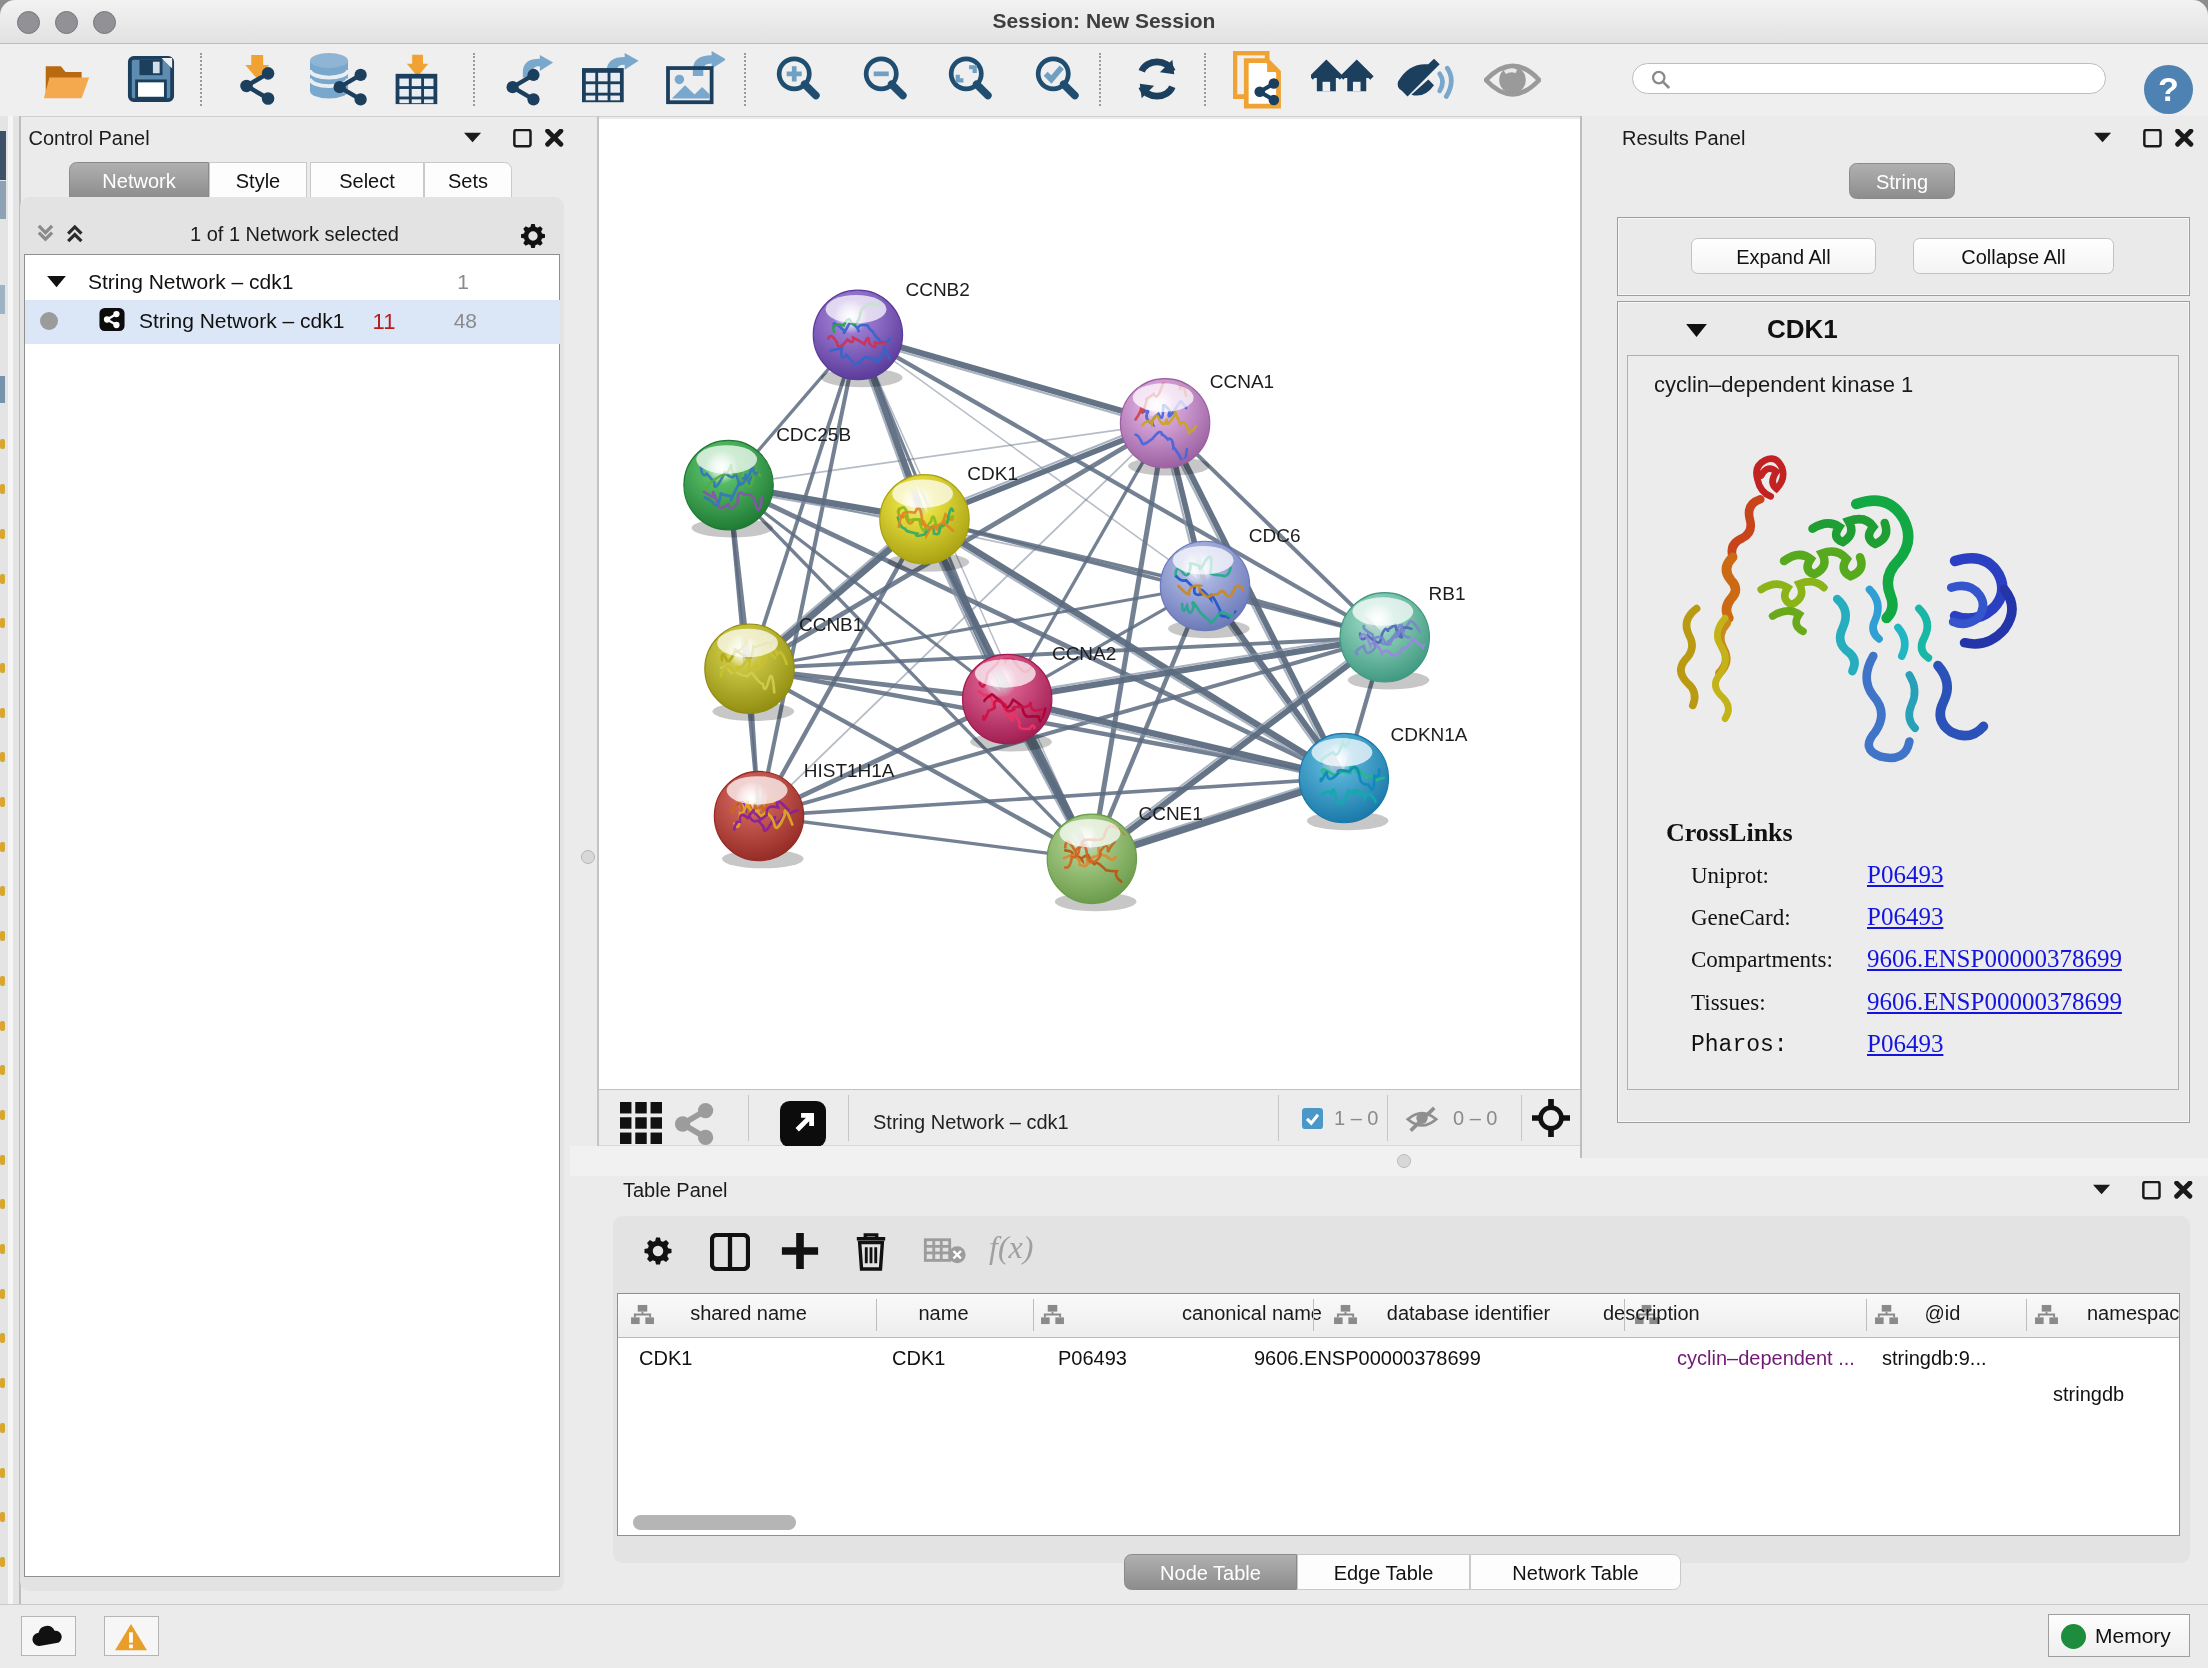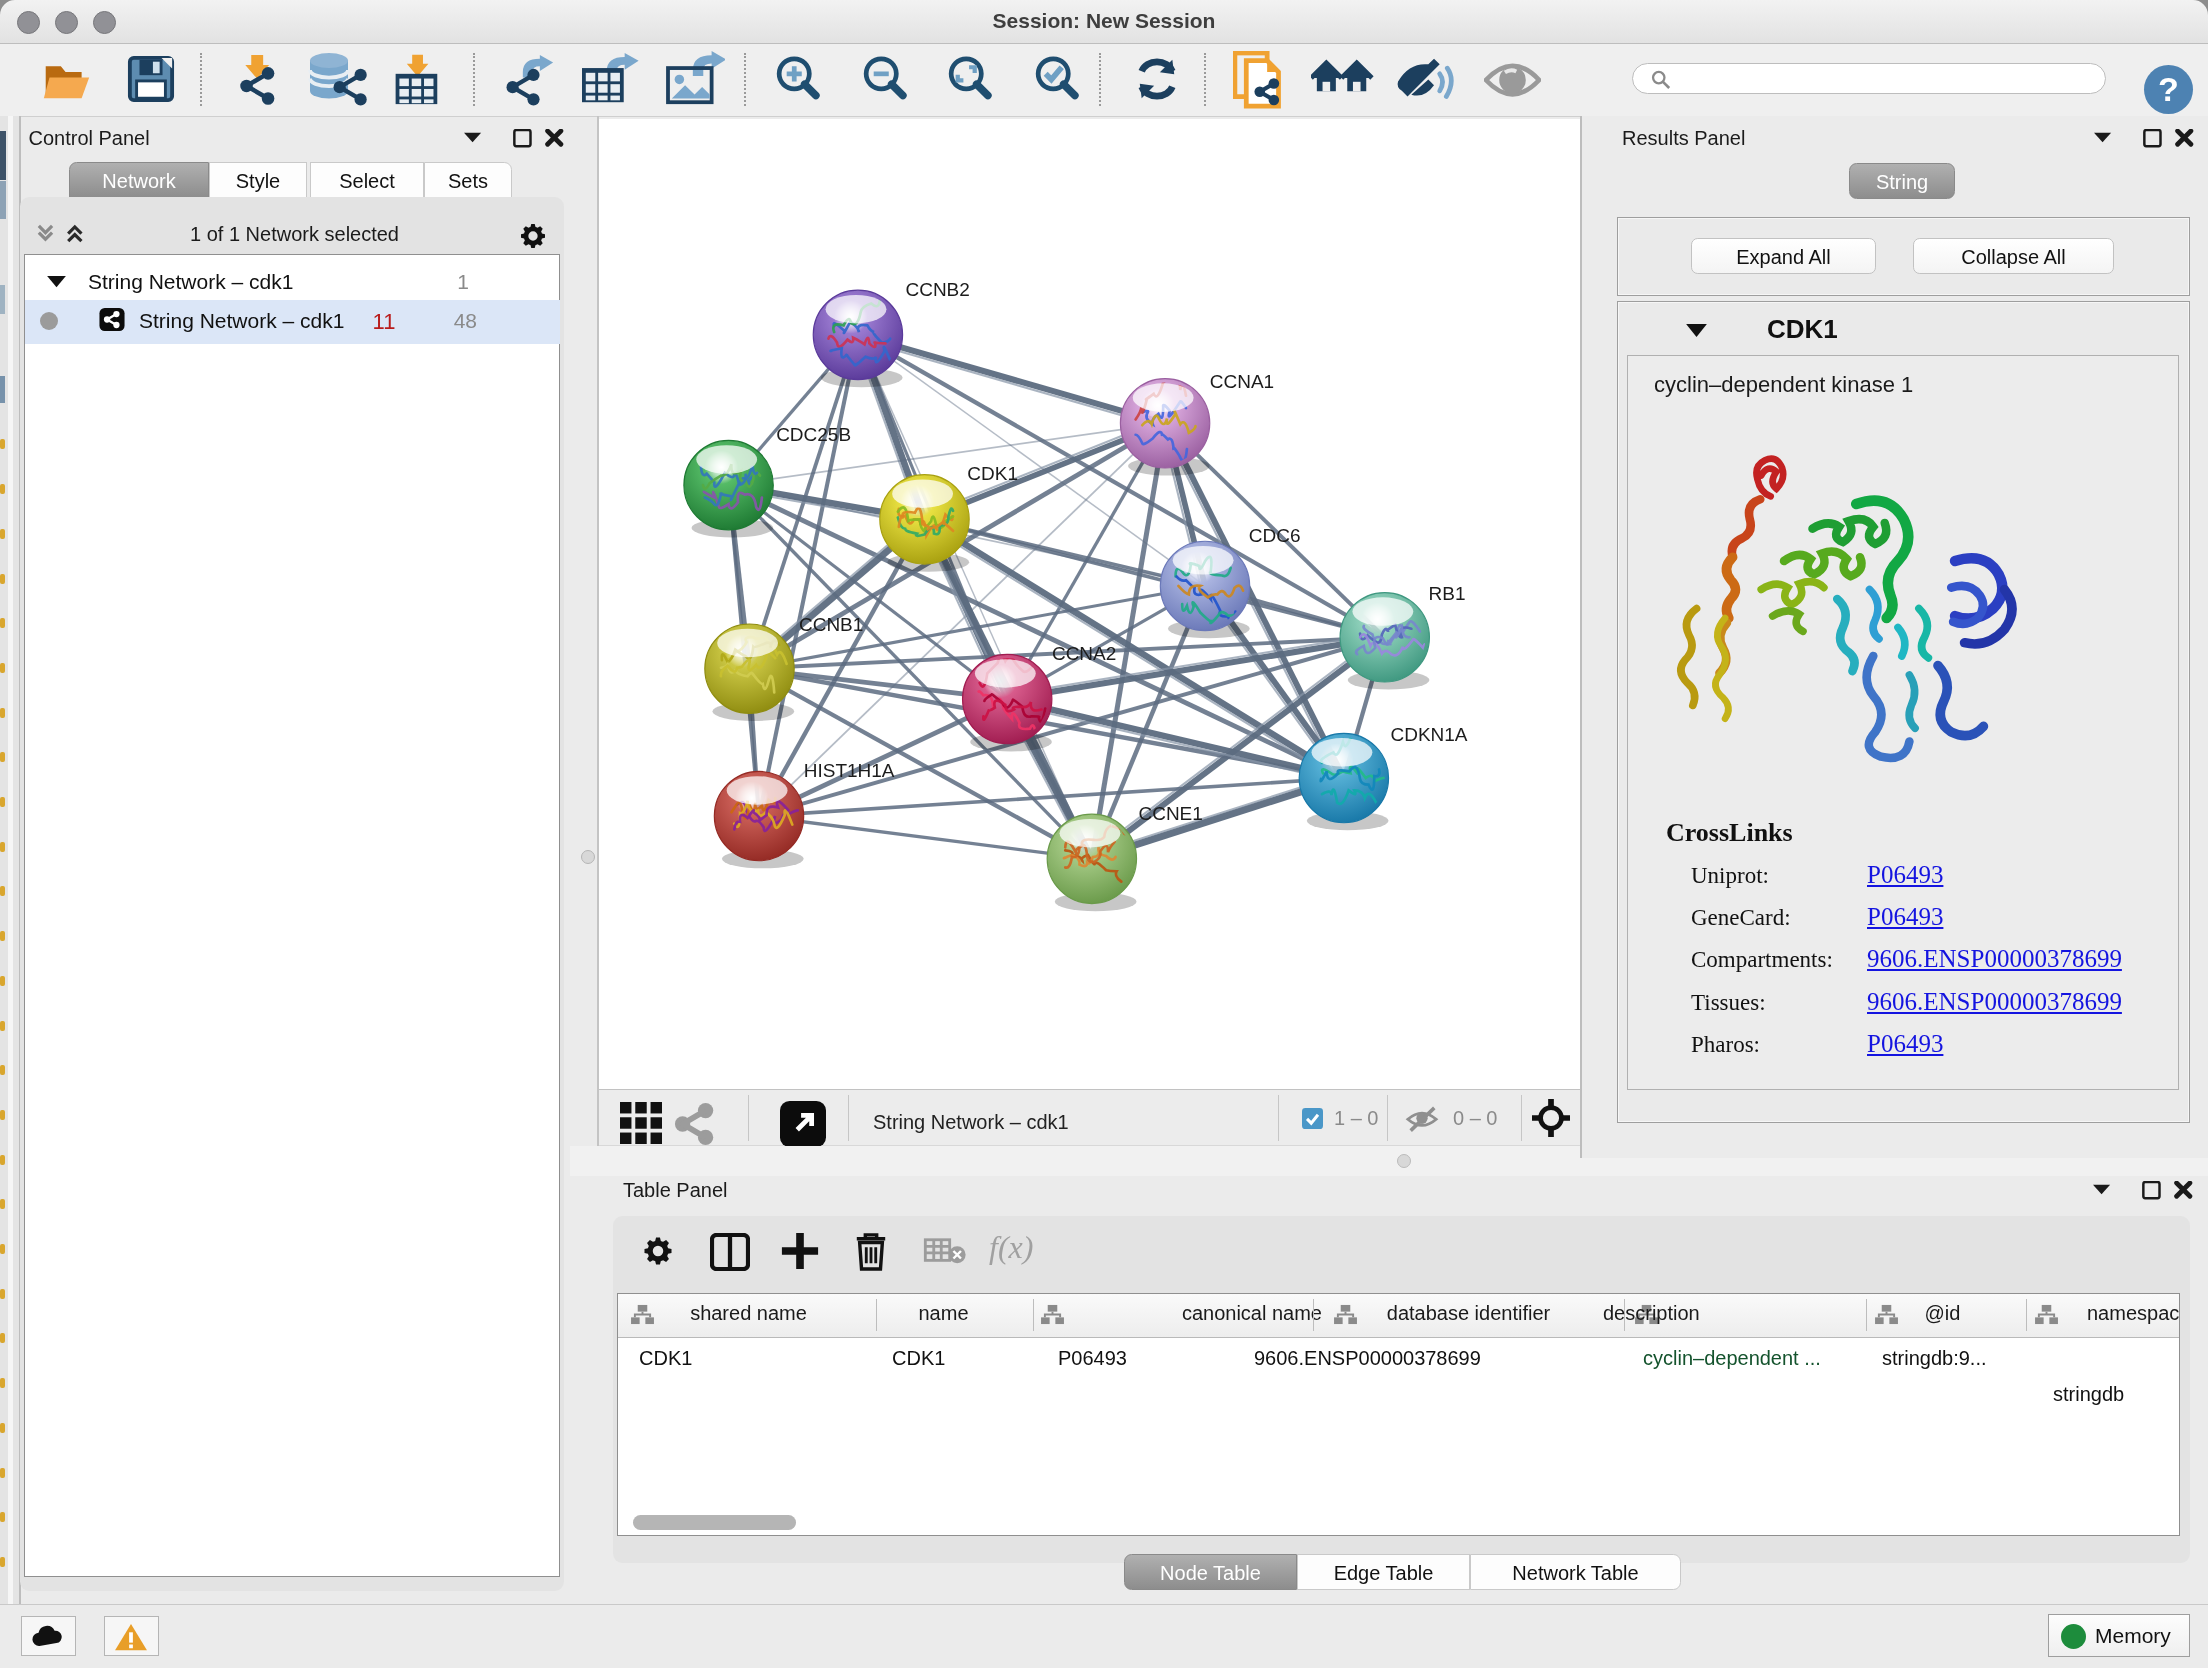--- a/index.html
+++ b/index.html
@@ -644,21 +644,21 @@
   </svg>
 <div class="abs" style="left:1666px;top:818px;font-family:'Liberation Serif',serif;font-size:26px;font-weight:bold;color:#111">CrossLinks</div>
 <div class="abs" style="left:1691px;top:863px;font-family:'Liberation Serif',serif;font-size:23px;color:#111">Uniprot:</div>
 <div class="abs" style="left:1867px;top:861px;font-family:'Liberation Serif',serif;font-size:25px;color:#1414e0;text-decoration:underline">P06493</div>
 <div class="abs" style="left:1691px;top:905px;font-family:'Liberation Serif',serif;font-size:23px;color:#111">GeneCard:</div>
 <div class="abs" style="left:1867px;top:903px;font-family:'Liberation Serif',serif;font-size:25px;color:#1414e0;text-decoration:underline">P06493</div>
 <div class="abs" style="left:1691px;top:947px;font-family:'Liberation Serif',serif;font-size:23px;color:#111">Compartments:</div>
 <div class="abs" style="left:1867px;top:945px;font-family:'Liberation Serif',serif;font-size:25px;color:#1414e0;text-decoration:underline">9606.ENSP00000378699</div>
 <div class="abs" style="left:1691px;top:990px;font-family:Liberation Serif, serif;font-size:23px;color:#111">Tissues:</div>
 <div class="abs" style="left:1867px;top:988px;font-family:'Liberation Serif',serif;font-size:25px;color:#1414e0;text-decoration:underline">9606.ENSP00000378699</div>
-<div class="abs" style="left:1691px;top:1032px;font-family:Liberation Serif, serif;font-size:23px;color:#111">Pharos:</div>
+<div class="abs" style="left:1691px;top:1032px;font-family:Liberation Mono, monospace;font-size:23px;color:#111">Pharos:</div>
 <div class="abs" style="left:1867px;top:1030px;font-family:'Liberation Serif',serif;font-size:25px;color:#1414e0;text-decoration:underline">P06493</div>
 <div class="abs" style="left:570px;top:1177px;width:1639px;height:427px;background:#ebebeb"></div>
 <div class="abs panelhead" style="left:623px;top:1179px">Table Panel</div>
 <svg class="abs" style="left:2093px;top:1181px" width="114" height="21" viewBox="0 0 120 22">
     <path d="M0 4 L18 4 L9 14 Z" fill="#1a1a1a"></path>
     <rect x="53" y="1" width="17" height="17" rx="2" fill="none" stroke="#1a1a1a" stroke-width="2.6"></rect>
     <path d="M88 2 L102 16 M102 2 L88 16" stroke="#1a1a1a" stroke-width="5" stroke-linecap="round"></path>
   </svg>
 <div class="abs" style="left:613px;top:1216px;width:1577px;height:347px;background:#e3e3e3;border-radius:9.5px"></div>
 <svg class="abs" style="left:640px;top:1233px" width="36" height="36" viewBox="0 0 24 24">
@@ -745,21 +745,21 @@
       <rect x="0" y="14" width="9" height="7"></rect>
       <rect x="15" y="14" width="9" height="7"></rect>
     </g>
     <path d="M12 8 L12 11 M4 14 L4 11 L20 11 L20 14" stroke="#8a8a8a" stroke-width="2" fill="none"></path>
   </svg>
 <div class="abs" style="left:2087px;top:1302px;width:92px;overflow:hidden;white-space:nowrap;font-size:20px;color:#1a1a1a">namespace</div>
 <div class="abs" style="left:639px;top:1347px;font-size:20px;color:#111">CDK1</div>
 <div class="abs" style="left:892px;top:1347px;font-size:20px;color:#111">CDK1</div>
 <div class="abs" style="left:1058px;top:1347px;font-size:20px;color:#111">P06493</div>
 <div class="abs" style="left:1254px;top:1347px;font-size:20px;color:#111">9606.ENSP00000378699</div>
-<div class="abs" style="left:1643px;top:1347px;font-size:20px;color:#14532d">cyclin–dependent ...</div>
+<div class="abs" style="left:1677px;top:1347px;font-size:20px;color:#701a75">cyclin–dependent ...</div>
 <div class="abs" style="left:1882px;top:1347px;font-size:20px;color:#111">stringdb:9...</div>
 <div class="abs" style="left:2053px;top:1383px;font-size:20px;color:#111">stringdb</div>
 <div class="abs" style="left:633px;top:1515px;width:163px;height:15px;border-radius:7.6px;background:#b5b5b5"></div>
 <div class="tab tabsel" style="left:1124px;top:1554px;width:173px;border-radius:7.6px 0 0 7.6px">Node Table</div>
 <div class="tab" style="left:1297px;top:1554px;width:173px">Edge Table</div>
 <div class="tab" style="left:1470px;top:1554px;width:211px;border-radius:0 7.6px 7.6px 0">Network Table</div>
 <div class="abs" style="left:0;top:1604px;width:2208px;height:65px;background:#ebebeb;border-top:1px solid #c9c9c9;box-sizing:border-box"></div>
 <div class="abs" style="left:21px;top:1616px;width:55px;height:40px;background:#f6f6f6;border:1px solid #b5b5b5;box-sizing:border-box"></div>
 <svg class="abs" style="left:31px;top:1625px" width="34" height="23" viewBox="0 0 36 24">
     <path d="M9 22 a7 7 0 0 1 -1 -14 a9 9 0 0 1 17 -2 a6.5 6.5 0 0 1 2 13 Z" fill="#111"></path>

